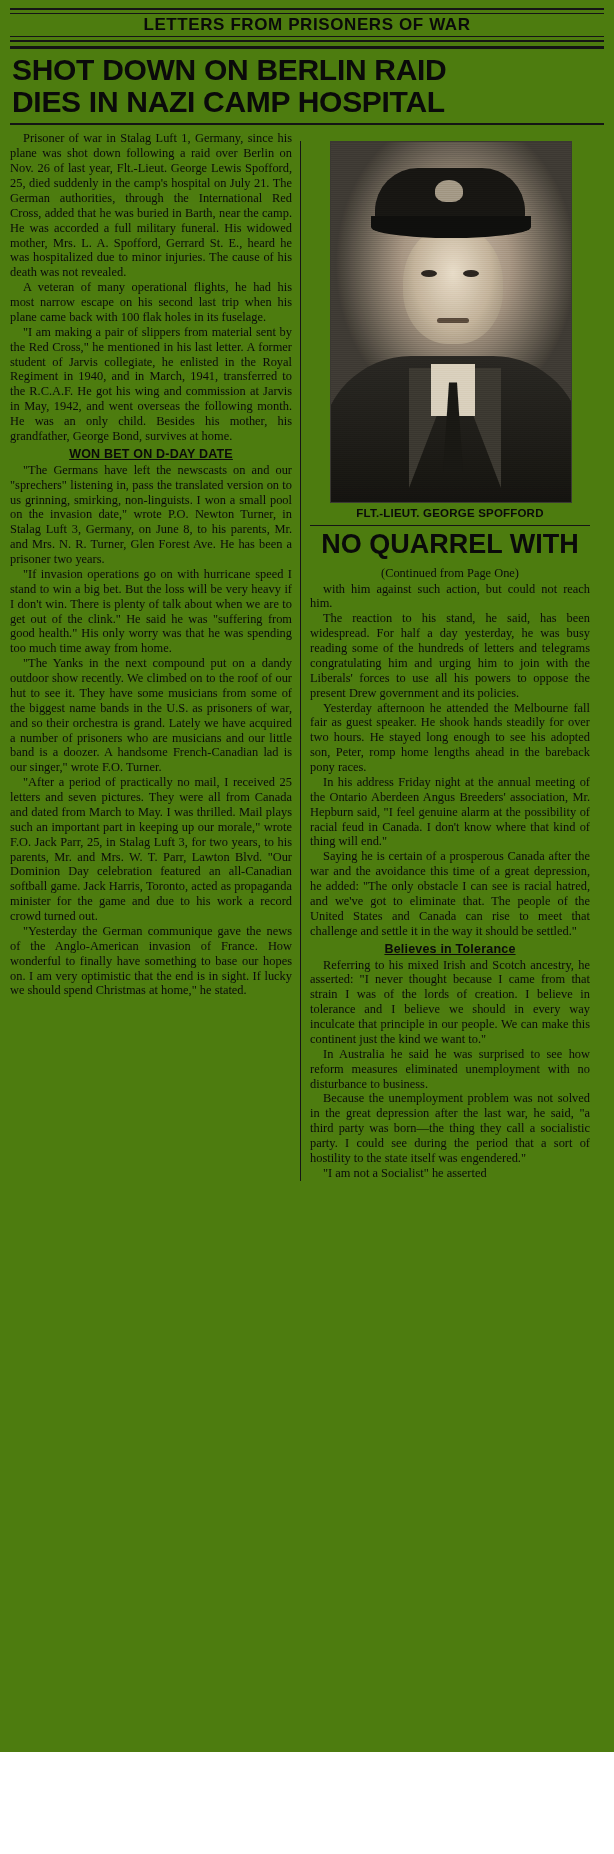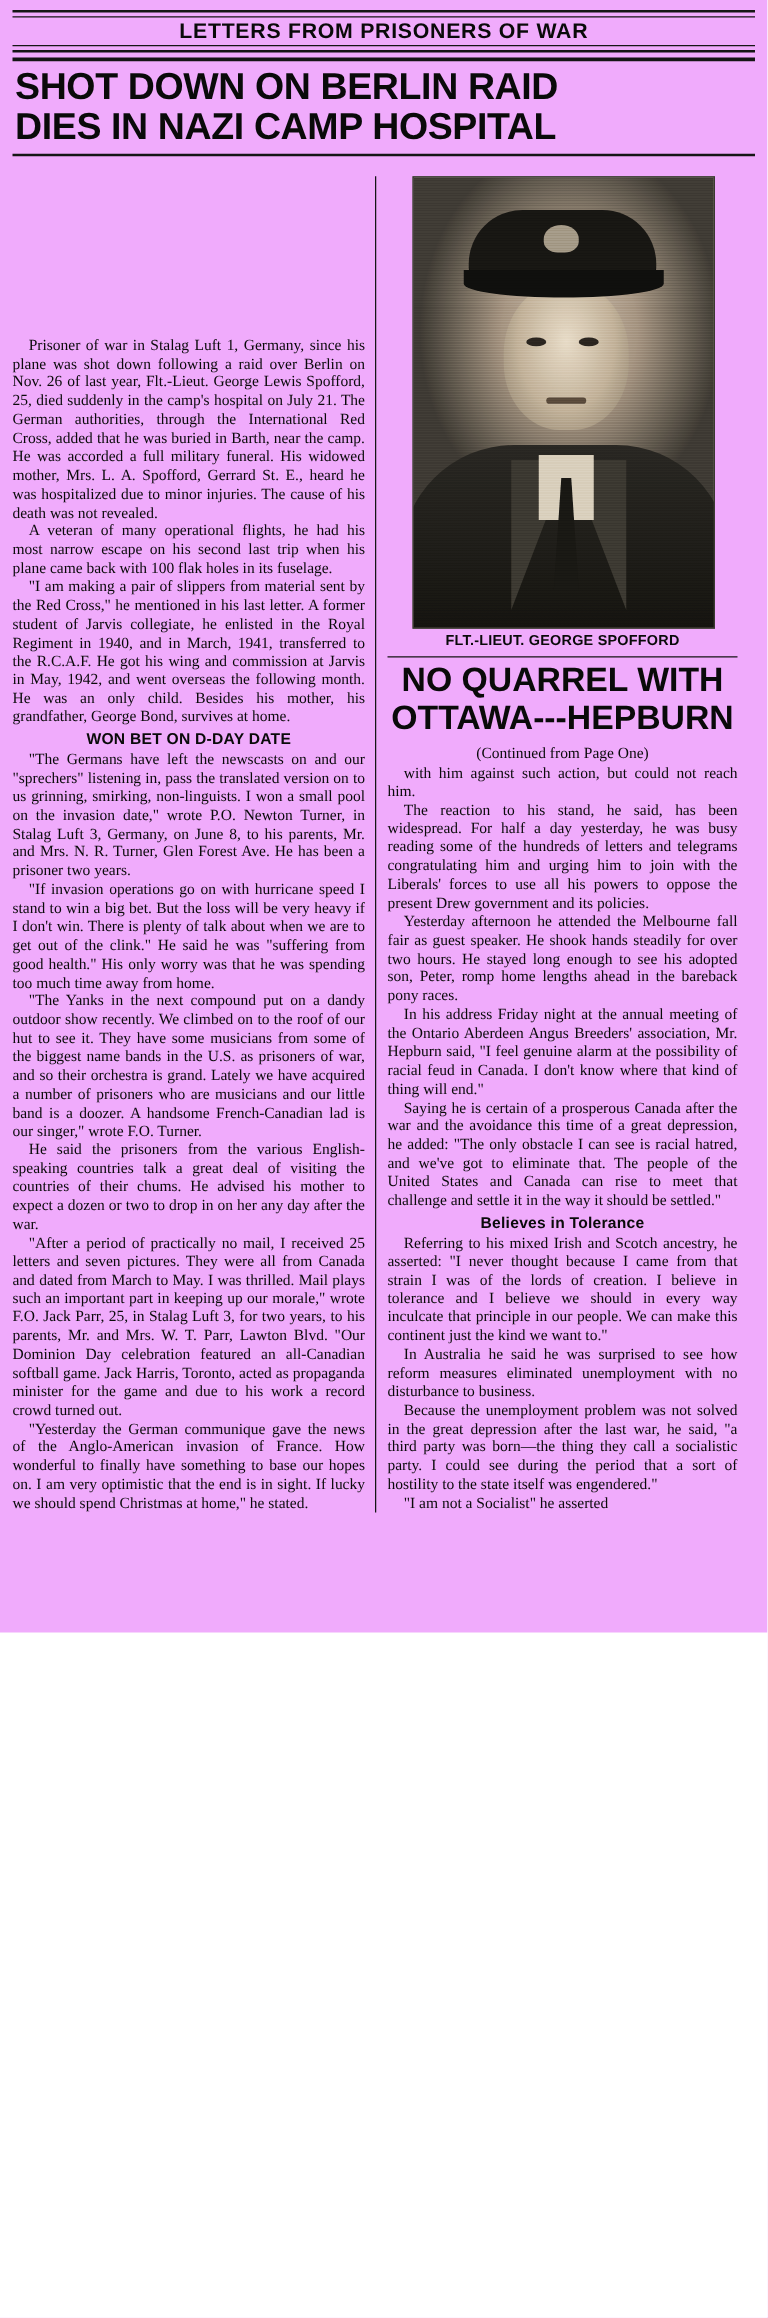--- a/index.html
+++ b/index.html
@@ -10,22 +10,22 @@
   body {
     width: 614px;
     height: 1854px;
     font-family: "Liberation Serif", serif;
     color: #0a0a0a;
     overflow: hidden;
   }
   .page {
     position: relative;
     width: 614px;
-    height: 1306px;
-    background: #f0abfc;
+    height: 1752px;
+    background: #4d7c0f;
     box-sizing: border-box;
     padding: 8px 10px 0 10px;
   }
   
   .masthead {
     border-top: 2px solid #151515;
     border-bottom: 2px solid #151515;
     text-align: center;
     padding: 3px 0 3px 0;
     margin-bottom: 4px;
@@ -63,21 +63,21 @@
   }
   .headline .l2 { display: block; }
   .headline-rule {
     border-bottom: 2px solid #151515;
     margin: 6px 0 6px 0;
   }
   
   .cols {
     display: flex;
     gap: 0;
-    align-items: flex-end;
+    align-items: flex-start;
   }
   .col {
     width: 290px;
     box-sizing: border-box;
   }
   .col-left { padding-right: 8px; }
   .col-right { padding-left: 9px; border-left: 1px solid #151515; margin-top: 10px; }
 
   .body-text {
     font-size: 12.4px;
@@ -90,20 +90,21 @@
     margin: 0;
     text-indent: 13px;
   }
   .subhead {
     text-align: center;
     font-family: "Liberation Sans", sans-serif;
     font-weight: bold;
     font-size: 12.5px;
     margin: 3px 0 2px 0;
     letter-spacing: 0.2px;
+    text-decoration: underline;
   }
   
   .photo-wrap {
     width: 240px;
     margin: 0 auto;
   }
   .photo {
     width: 240px;
     height: 360px;
     position: relative;
@@ -249,21 +250,20 @@
       <div class="body-text">
         <p>Prisoner of war in Stalag Luft 1, Germany, since his plane was shot down following a raid over Berlin on Nov. 26 of last year, Flt.-Lieut. George Lewis Spofford, 25, died suddenly in the camp's hospital on July 21. The German authorities, through the International Red Cross, added that he was buried in Barth, near the camp. He was accorded a full military funeral. His widowed mother, Mrs. L. A. Spofford, Gerrard St. E., heard he was hospitalized due to minor injuries. The cause of his death was not revealed.</p>
         <p>A veteran of many operational flights, he had his most narrow escape on his second last trip when his plane came back with 100 flak holes in its fuselage.</p>
         <p>"I am making a pair of slippers from material sent by the Red Cross," he mentioned in his last letter. A former student of Jarvis collegiate, he enlisted in the Royal Regiment in 1940, and in March, 1941, transferred to the R.C.A.F. He got his wing and commission at Jarvis in May, 1942, and went overseas the following month. He was an only child. Besides his mother, his grandfather, George Bond, survives at home.</p>
       </div>
       <div class="subhead">WON BET ON D-DAY DATE</div>
       <div class="body-text">
         <p>"The Germans have left the newscasts on and our "sprechers" listening in, pass the translated version on to us grinning, smirking, non-linguists. I won a small pool on the invasion date," wrote P.O. Newton Turner, in Stalag Luft 3, Germany, on June 8, to his parents, Mr. and Mrs. N. R. Turner, Glen Forest Ave. He has been a prisoner two years.</p>
         <p>"If invasion operations go on with hurricane speed I stand to win a big bet. But the loss will be very heavy if I don't win. There is plenty of talk about when we are to get out of the clink." He said he was "suffering from good health." His only worry was that he was spending too much time away from home.</p>
         <p>"The Yanks in the next compound put on a dandy outdoor show recently. We climbed on to the roof of our hut to see it. They have some musicians from some of the biggest name bands in the U.S. as prisoners of war, and so their orchestra is grand. Lately we have acquired a number of prisoners who are musicians and our little band is a doozer. A handsome French-Canadian lad is our singer," wrote F.O. Turner.</p>
-        <p>He said the prisoners from the various English-speaking countries talk a great deal of visiting the countries of their chums. He advised his mother to expect a dozen or two to drop in on her any day after the war.</p>
         <p>"After a period of practically no mail, I received 25 letters and seven pictures. They were all from Canada and dated from March to May. I was thrilled. Mail plays such an important part in keeping up our morale," wrote F.O. Jack Parr, 25, in Stalag Luft 3, for two years, to his parents, Mr. and Mrs. W. T. Parr, Lawton Blvd. "Our Dominion Day celebration featured an all-Canadian softball game. Jack Harris, Toronto, acted as propaganda minister for the game and due to his work a record crowd turned out.</p>
         <p>"Yesterday the German communique gave the news of the Anglo-American invasion of France. How wonderful to finally have something to base our hopes on. I am very optimistic that the end is in sight. If lucky we should spend Christmas at home," he stated.</p>
       </div>
     </div>
 
     <div class="col col-right">
 
       <div class="photo-wrap">
         <div class="photo">
           <div class="bg"></div>
@@ -281,21 +281,20 @@
           <div class="cap-badge"></div>
           <div class="grain"></div>
         </div>
         <div class="photo-caption">FLT.-LIEUT. GEORGE SPOFFORD</div>
       </div>
 
       <div class="rule-thin"></div>
 
       <div class="sub-headline">
         <span>NO QUARREL WITH</span>
-        <span class="l2">OTTAWA---HEPBURN</span>
       </div>
 
       <div class="continued">(Continued from Page One)</div>
 
       <div class="body-text">
         <p>with him against such action, but could not reach him.</p>
         <p>The reaction to his stand, he said, has been widespread. For half a day yesterday, he was busy reading some of the hundreds of letters and telegrams congratulating him and urging him to join with the Liberals' forces to use all his powers to oppose the present Drew government and its policies.</p>
         <p>Yesterday afternoon he attended the Melbourne fall fair as guest speaker. He shook hands steadily for over two hours. He stayed long enough to see his adopted son, Peter, romp home lengths ahead in the bareback pony races.</p>
         <p>In his address Friday night at the annual meeting of the Ontario Aberdeen Angus Breeders' association, Mr. Hepburn said, "I feel genuine alarm at the possibility of racial feud in Canada. I don't know where that kind of thing will end."</p>
         <p>Saying he is certain of a prosperous Canada after the war and the avoidance this time of a great depression, he added: "The only obstacle I can see is racial hatred, and we've got to eliminate that. The people of the United States and Canada can rise to meet that challenge and settle it in the way it should be settled."</p>

